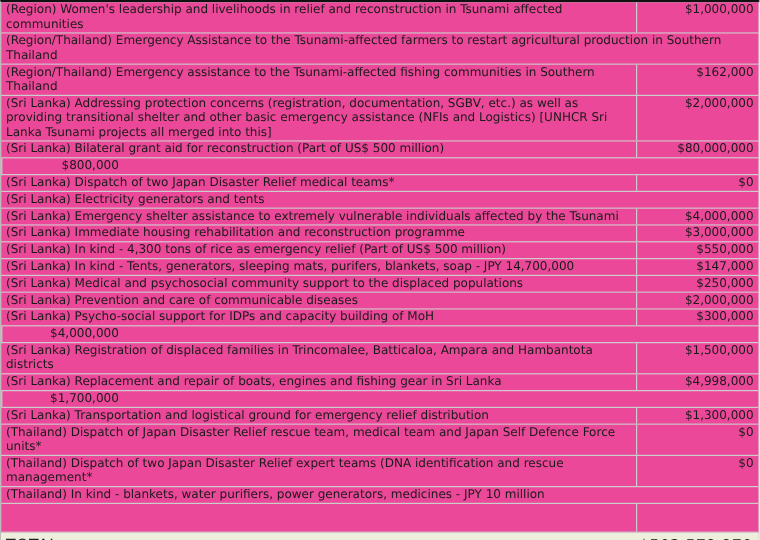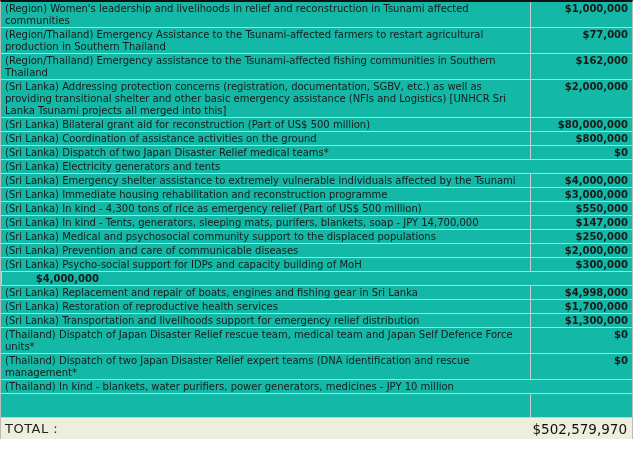--- a/index.html
+++ b/index.html
@@ -21,39 +21,38 @@
     width: 633px;
     box-sizing: border-box;
     border-top: 2px solid #111111;
     border-left: 1px solid #bbbbbb;
     border-right: 1px solid #bbbbbb;
   }
   .row {
     display: flex;
     align-items: stretch;
     border-bottom: 1px solid #cccccc;
-    background: #14b8a6;
+    background: #ec4899;
   }
   .cell {
     font-size: 10px;
     line-height: 12px;
     color: #1a1a1a;
     box-sizing: border-box;
   }
   .desc {
     flex: 1;
     padding: 1px 5px 0 4px;
   }
   .amount {
     width: 102px;
     border-left: 1px solid #cccccc;
     text-align: right;
     padding: 1px 4px 0 2px;
     white-space: nowrap;
-    font-weight: bold;
   }
   .spacer-row .desc, .spacer-row .amount {
     min-height: 23px;
   }
   .total-row {
     display: flex;
     justify-content: space-between;
     align-items: center;
     background: #eeeedd;
     box-sizing: border-box;
@@ -77,36 +76,34 @@
 <div class="page">
 
   <div class="report-table">
     <div id="rows">
         <div class="row">
           <div class="cell desc">(Region) Women's leadership and livelihoods in relief and reconstruction in Tsunami affected communities</div>
           <div class="cell amount">$1,000,000</div>
         </div>
         <div class="row">
           <div class="cell desc">(Region/Thailand) Emergency Assistance to the Tsunami-affected farmers to restart agricultural production in Southern Thailand</div>
-          <div class="cell amount">$77,000</div>
         </div>
         <div class="row">
           <div class="cell desc">(Region/Thailand) Emergency assistance to the Tsunami-affected fishing communities in Southern Thailand</div>
           <div class="cell amount">$162,000</div>
         </div>
         <div class="row">
           <div class="cell desc">(Sri Lanka) Addressing protection concerns (registration, documentation, SGBV, etc.) as well as providing transitional shelter and other basic emergency assistance (NFIs and Logistics) [UNHCR Sri Lanka Tsunami projects all merged into this]</div>
           <div class="cell amount">$2,000,000</div>
         </div>
         <div class="row">
           <div class="cell desc">(Sri Lanka) Bilateral grant aid for reconstruction (Part of US$ 500 million)</div>
           <div class="cell amount">$80,000,000</div>
         </div>
         <div class="row">
-          <div class="cell desc">(Sri Lanka) Coordination of assistance activities on the ground</div>
           <div class="cell amount">$800,000</div>
         </div>
         <div class="row">
           <div class="cell desc">(Sri Lanka) Dispatch of two Japan Disaster Relief medical teams*</div>
           <div class="cell amount">$0</div>
         </div>
         <div class="row">
           <div class="cell desc">(Sri Lanka) Electricity generators and tents</div>
         </div>
         <div class="row">
@@ -134,29 +131,32 @@
           <div class="cell amount">$2,000,000</div>
         </div>
         <div class="row">
           <div class="cell desc">(Sri Lanka) Psycho-social support for IDPs and capacity building of MoH</div>
           <div class="cell amount">$300,000</div>
         </div>
         <div class="row">
           <div class="cell amount">$4,000,000</div>
         </div>
         <div class="row">
+          <div class="cell desc">(Sri Lanka) Registration of displaced families in Trincomalee, Batticaloa, Ampara and Hambantota districts</div>
+          <div class="cell amount">$1,500,000</div>
+        </div>
+        <div class="row">
           <div class="cell desc">(Sri Lanka) Replacement and repair of boats, engines and fishing gear in Sri Lanka</div>
           <div class="cell amount">$4,998,000</div>
         </div>
         <div class="row">
-          <div class="cell desc">(Sri Lanka) Restoration of reproductive health services</div>
           <div class="cell amount">$1,700,000</div>
         </div>
         <div class="row">
-          <div class="cell desc">(Sri Lanka) Transportation and livelihoods support for emergency relief distribution</div>
+          <div class="cell desc">(Sri Lanka) Transportation and logistical ground for emergency relief distribution</div>
           <div class="cell amount">$1,300,000</div>
         </div>
         <div class="row">
           <div class="cell desc">(Thailand) Dispatch of Japan Disaster Relief rescue team, medical team and Japan Self Defence Force units*</div>
           <div class="cell amount">$0</div>
         </div>
         <div class="row">
           <div class="cell desc">(Thailand) Dispatch of two Japan Disaster Relief expert teams (DNA identification and rescue management*</div>
           <div class="cell amount">$0</div>
         </div>

